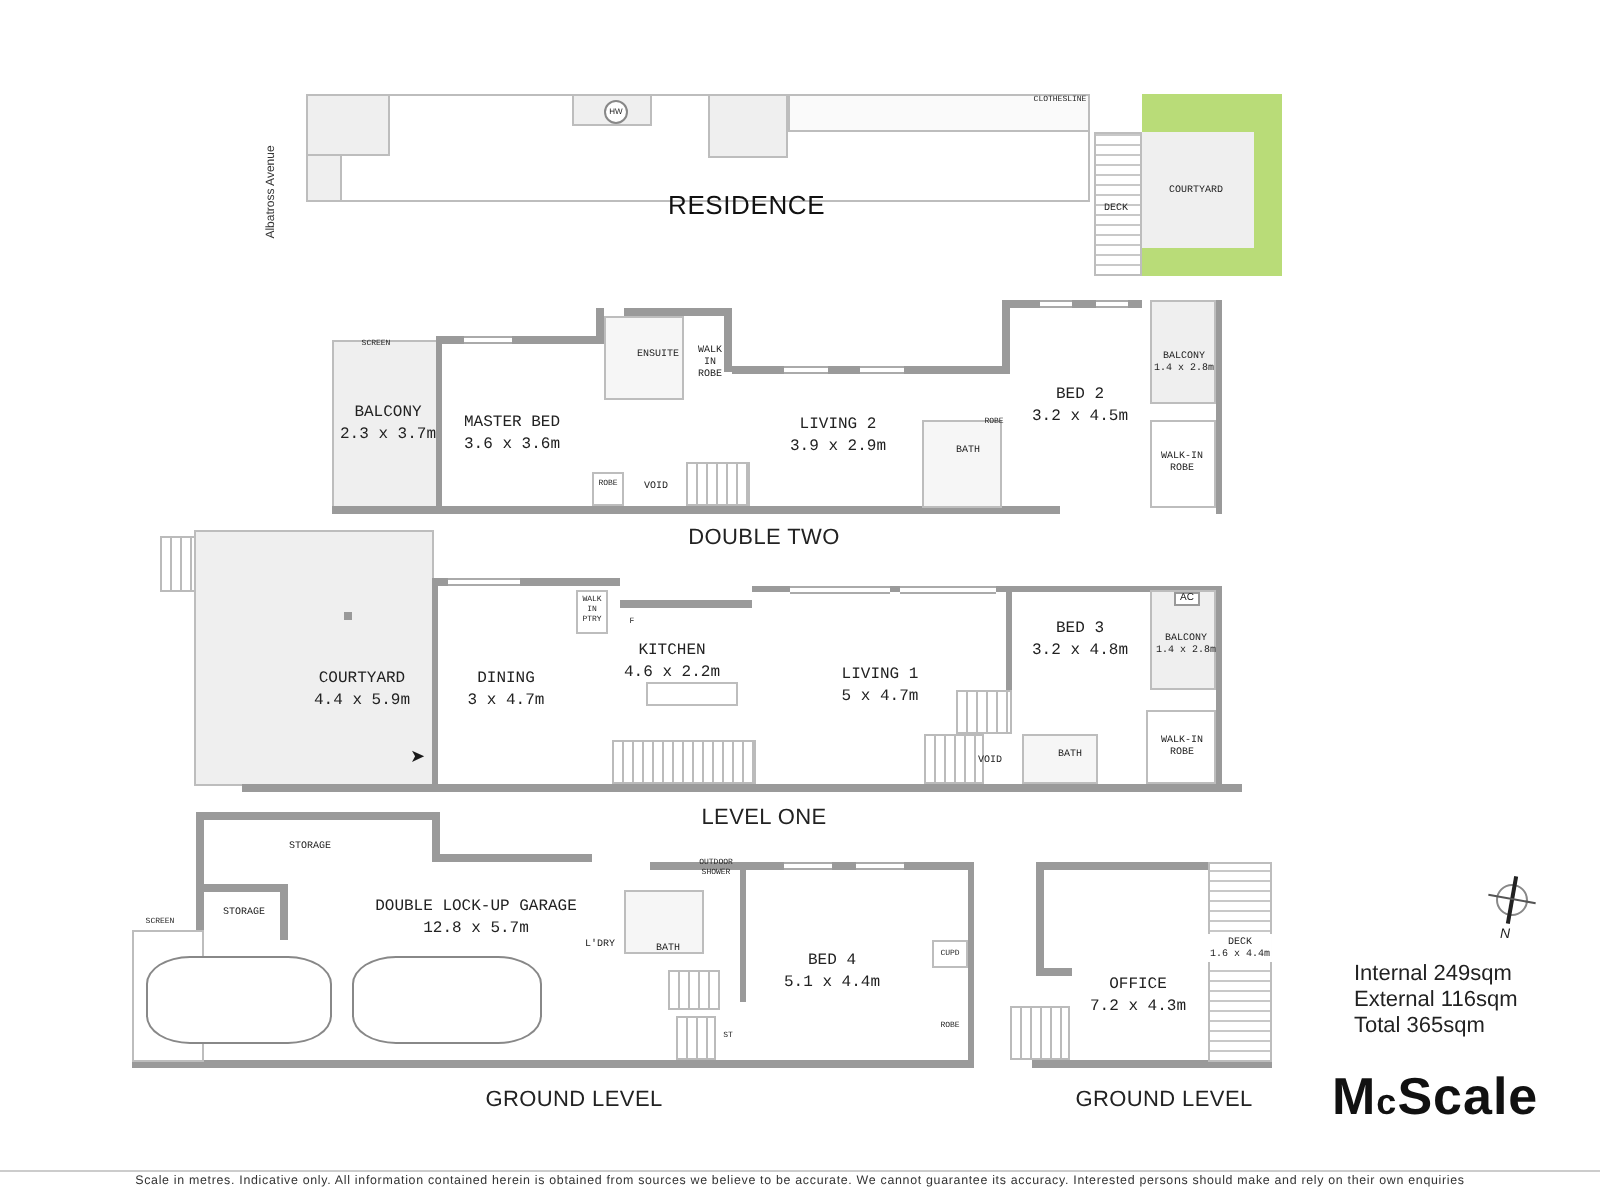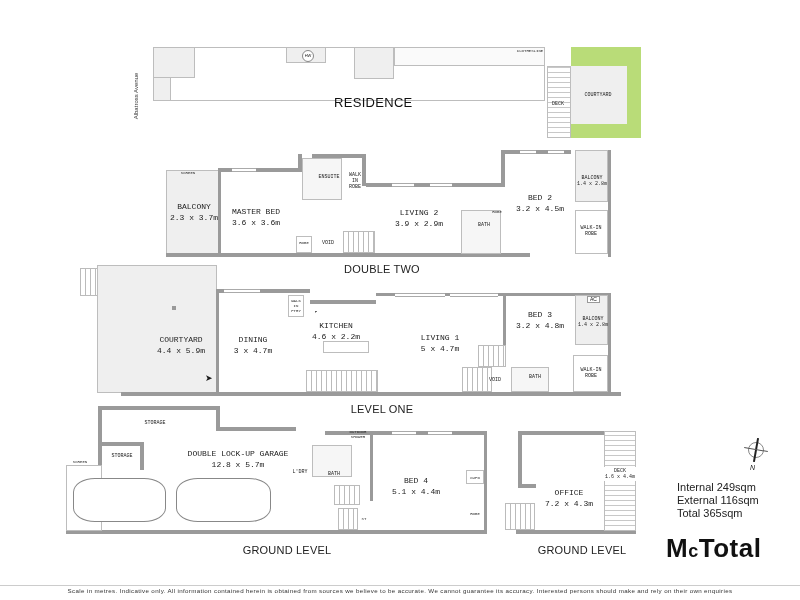--- a/index.html
+++ b/index.html
@@ -176,15 +176,15 @@
   <div class="abs" style="left:4px;top:4px;width:14px;height:14px;border:1px solid #888;border-radius:50%;"></div>
   <div class="abs" style="left:11px;top:0px;width:2px;height:24px;background:#222;transform:rotate(10deg);"></div>
   <div class="abs" style="left:0px;top:11px;width:24px;height:1px;background:#555;transform:rotate(10deg);"></div>
   <div class="abs" style="left:6px;top:26px;font-size:7px;font-style:italic;">N</div>
 </div>
 
 <div class="area" style="top:481px;">Internal 249sqm</div>
 <div class="area" style="top:494px;">External 116sqm</div>
 <div class="area" style="top:507px;">Total 365sqm</div>
 
-<div class="logo"><span>M</span><span class="c">c</span><span>Total</span></div>
+<div class="logo"><span>M</span><span class="c">c</span><span>Scale</span></div>
 <div class="abs" style="left:0;top:585px;width:800px;height:1px;background:#ccc;"></div>
 <div class="disclaimer">Scale in metres. Indicative only. All information contained herein is obtained from sources we believe to be accurate. We cannot guarantee its accuracy. Interested persons should make and rely on their own enquiries</div>
 
 </body></html>

